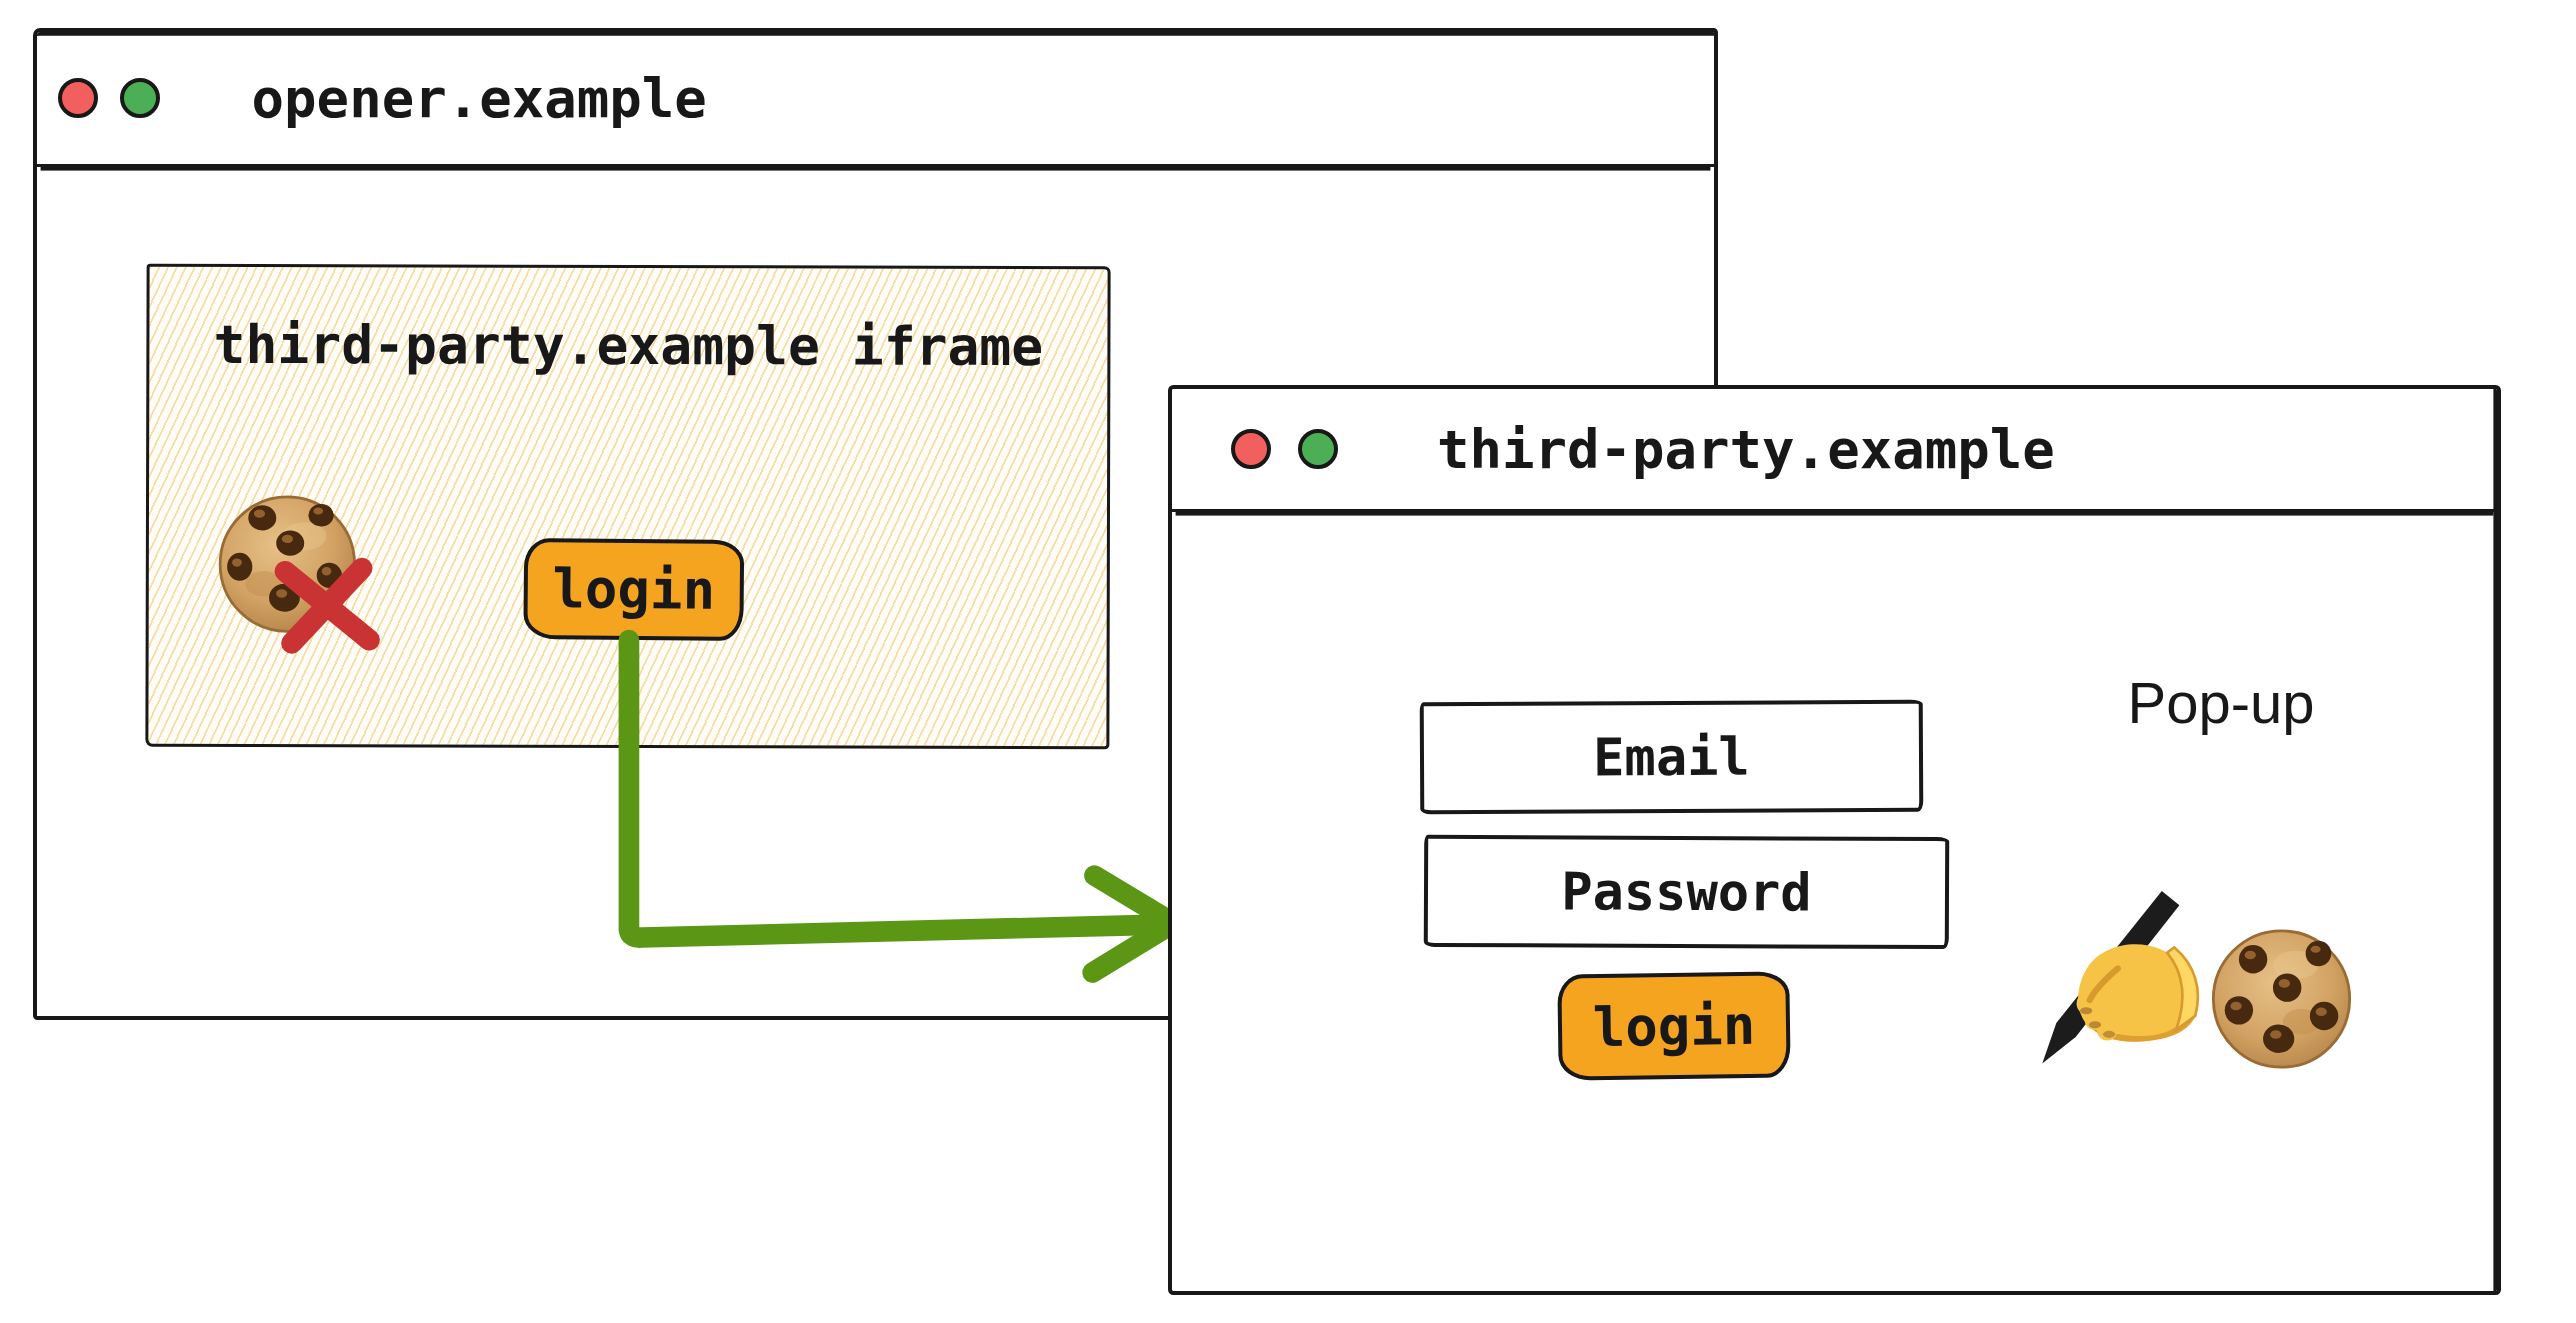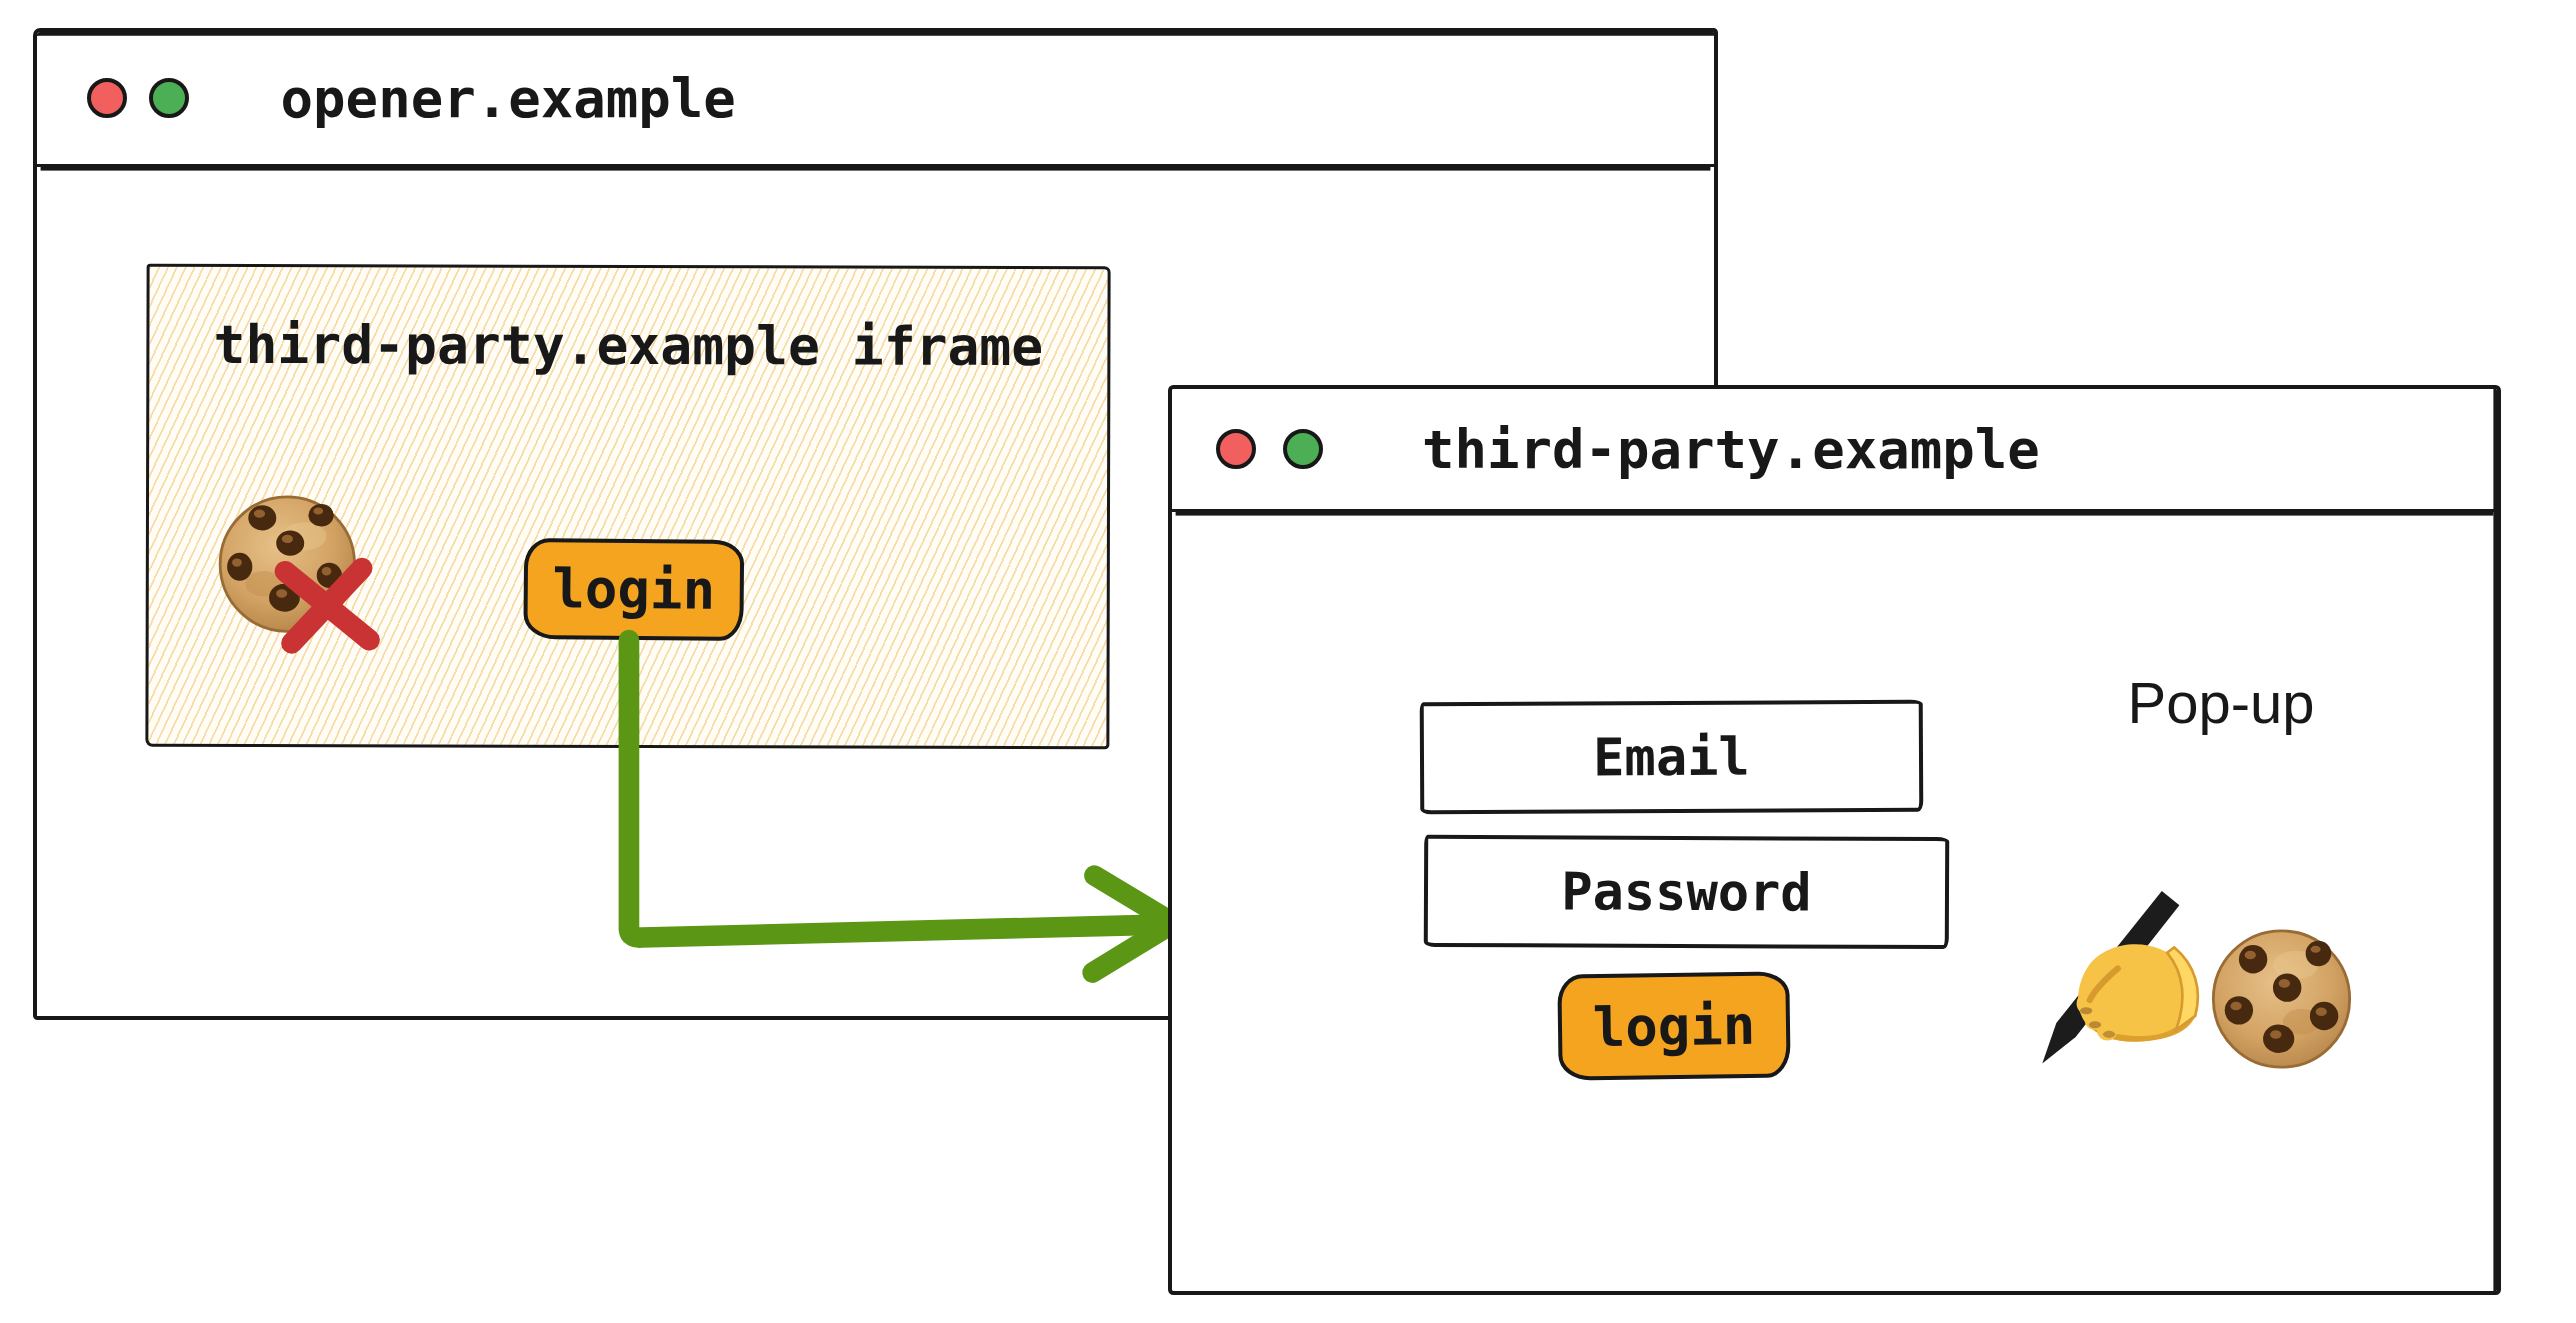--- a/index.html
+++ b/index.html
@@ -28,21 +28,21 @@
   .titlebar{
     display:flex;align-items:center;
     border-bottom:3.6px solid var(--ink);
     box-shadow:0 7.2px 0 -3.6px var(--ink);
   }
   .dot{border-radius:50%;border:4.5px solid var(--ink);flex:0 0 auto;}
   .win-title{font-weight:bold;font-size:54px;white-space:nowrap;}
 
   
   .opener{left:33px;top:28px;width:1685px;height:992px;border-radius:7.2px 4.5px 5.4px 4.5px;z-index:1;}
-  .opener .titlebar{height:135px;padding-left:50px;}
+  .opener .titlebar{height:135px;padding-left:21px;}
   .opener .dot{width:40px;height:40px;}
   .opener .dot + .dot{margin-left:21.6px;}
   .opener .win-title{margin-left:92px;}
 
   
   .iframe-box{
     position:absolute;left:109px;top:233px;width:964px;height:483px;
     border:3.6px solid var(--ink);border-radius:3.6px 6.3px 4.5px 7.2px;
     transform:rotate(.15deg);
   }
@@ -62,21 +62,21 @@
   .login-iframe{left:375px;top:271px;width:220px;height:101px;transform:rotate(.35deg);}
 
   
   .arrow-svg{position:absolute;left:593px;top:629px;width:611px;height:360px;z-index:5;}
 
   
   .popup{
     left:1168px;top:385px;width:1333px;height:910px;border-radius:5.4px;z-index:10;
     box-shadow:inset -9px 0 0 -5.4px var(--ink);
   }
-  .popup .titlebar{height:123px;padding-left:44px;background:transparent;text-align:center;}
+  .popup .titlebar{height:123px;padding-left:59px;background:transparent;text-align:center;}
   .popup .dot{width:40px;height:40px;}
   .popup .dot + .dot{margin-left:27px;}
   .popup .win-title{margin-left:99px;}
 
   .field{
     position:absolute;display:flex;align-items:center;justify-content:center;
     background:#fff;border:4.5px solid var(--ink);
     border-radius:3.6px 12.6px 5.4px 10.8px / 9px 4.5px 10.8px 5.4px;
     font-weight:bold;font-size:52px;
   }

